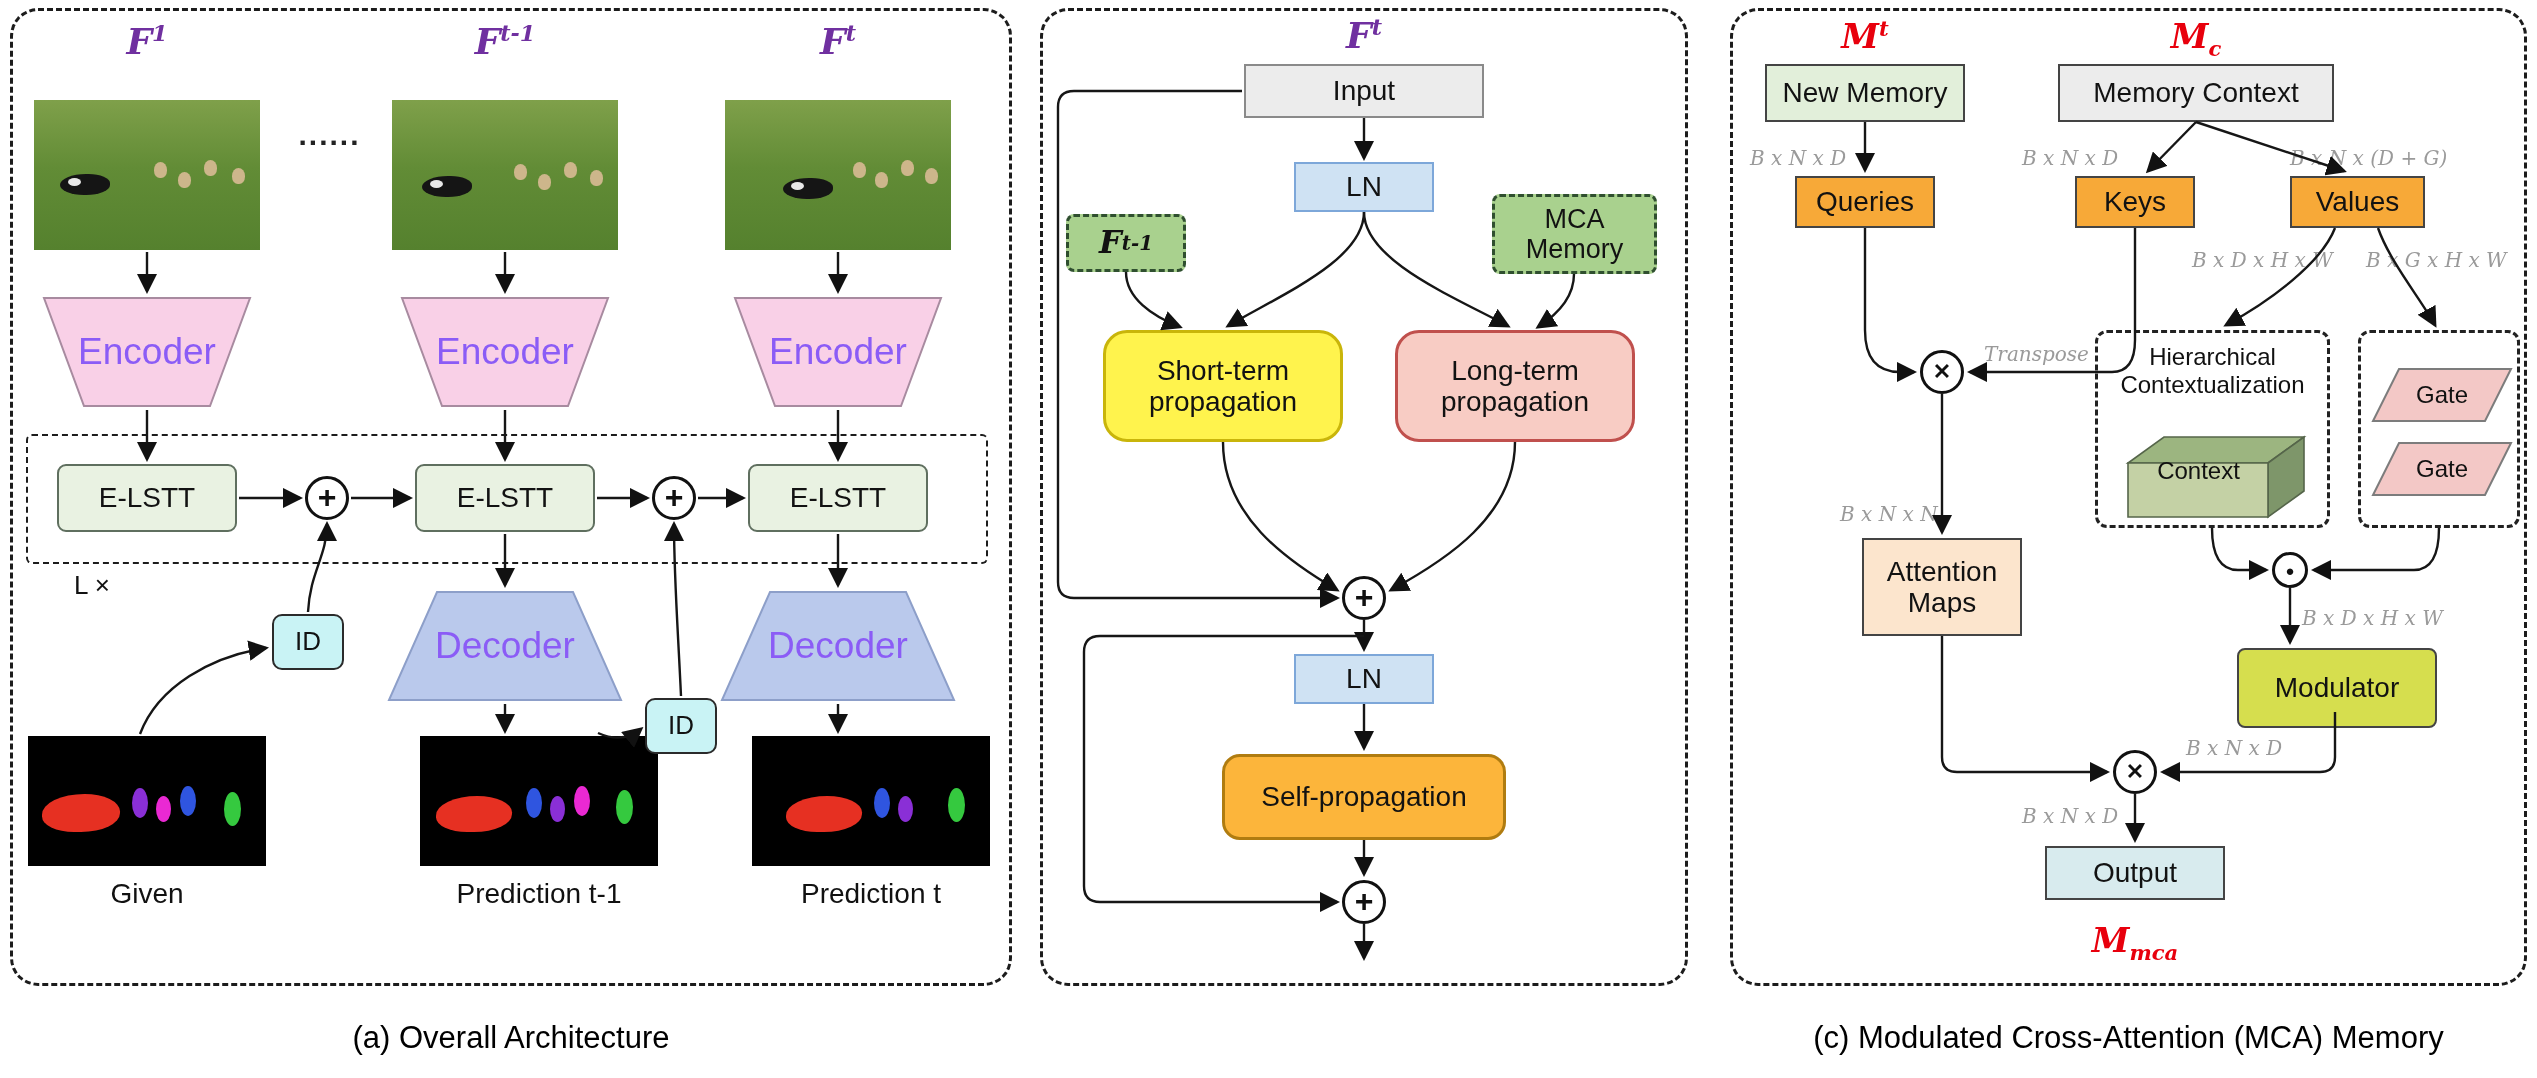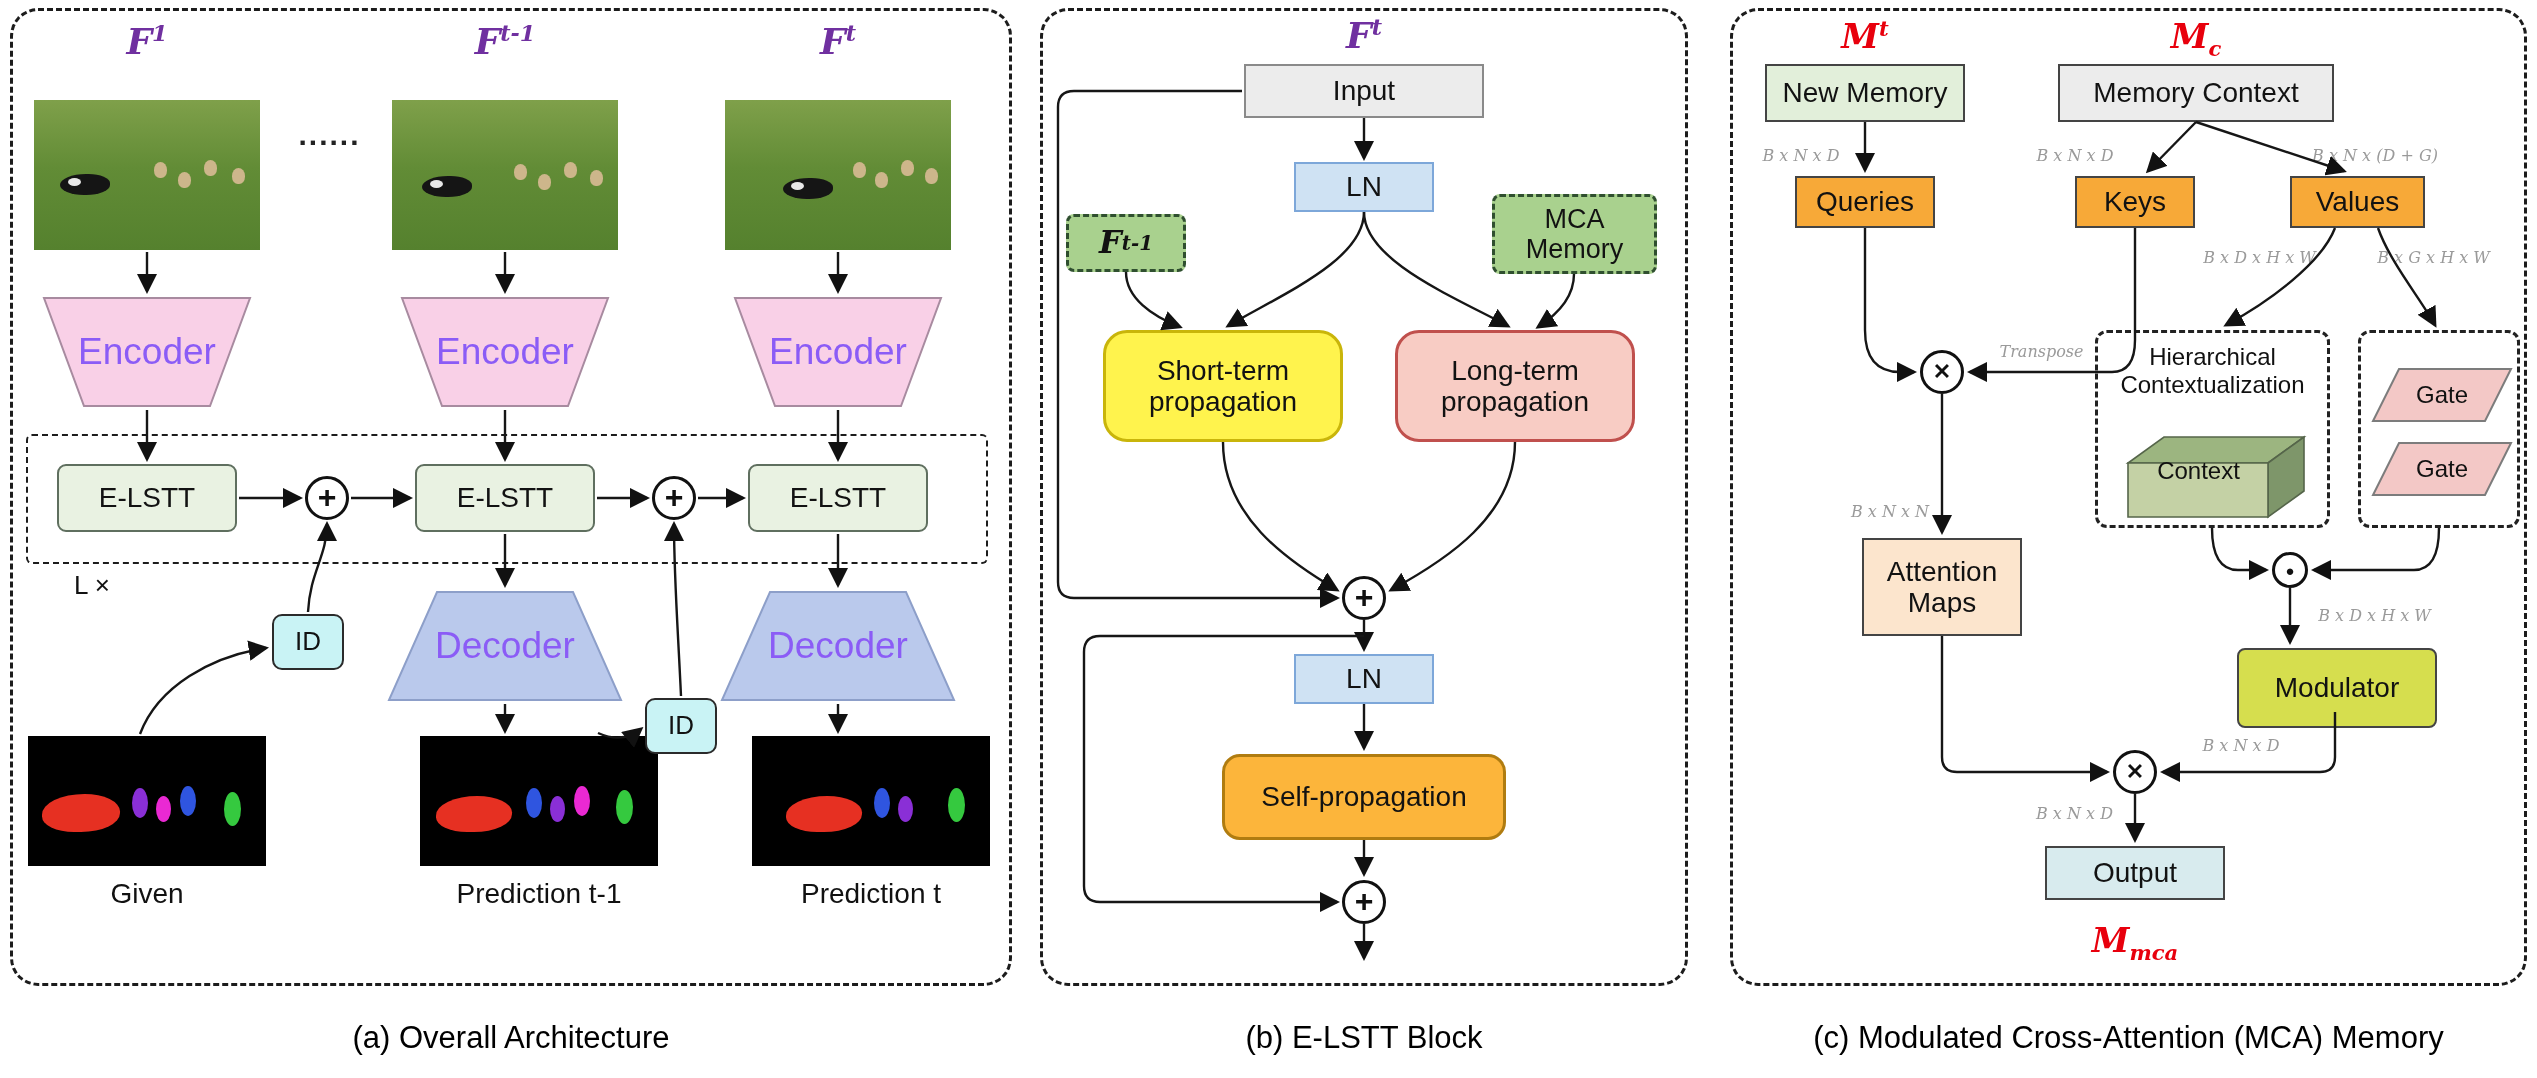--- a/index.html
+++ b/index.html
@@ -25,21 +25,21 @@
   .modul   { background:#d6de4e; border:2px solid #444; border-radius:8px; }
   .outbox  { background:#d8ebee; border:2px solid #444; }
   .hcbox, .gatesbox { position:absolute; z-index:2; background:#fff; border:3px dashed #222; border-radius:12px; }
   .hc-title { width:100%; text-align:center; font-size:24px; line-height:1.15; padding-top:10px; color:#111; }
   .opcircle { position:absolute; z-index:4; border-radius:50%; background:#fff; border:3px solid #111;
               display:flex; align-items:center; justify-content:center; font-weight:bold; color:#111; }
   .sum { font-size:32px; line-height:1; padding-bottom:3px; }
   .mul { font-size:22px; line-height:1; }
   .had { font-size:15px; line-height:1; }
   .dim { position:absolute; z-index:2; font-family:"DejaVu Serif", serif; font-style:italic;
-         color:#9a9a9a; font-size:16px; white-space:nowrap; text-align:center; }
+         color:#9a9a9a; font-size:20px; white-space:nowrap; text-align:left; }
   .mathlabel { position:absolute; z-index:2; font-family:"DejaVu Serif", serif; font-style:italic;
                font-weight:bold; text-align:center; font-size:36px; }
   .mathlabel sup, .mathlabel sub { font-size:62%; }
   .purple { color:#7030a0; } .redm { color:#e8000d; }
   .caption { position:absolute; z-index:2; text-align:center; font-size:31px; color:#000; }
   .plainlabel { position:absolute; z-index:2; text-align:center; font-size:28px; color:#111; }
   .ellipsis { position:absolute; z-index:2; font-size:30px; font-weight:bold; letter-spacing:2px; color:#222; }
   .trap { position:absolute; z-index:2; }
   .trap svg { position:absolute; left:0; top:0; }
   .trap span { position:absolute; inset:0; display:flex; align-items:center; justify-content:center; font-size:37px; color:#8b5cf6; }
@@ -237,21 +237,20 @@
   <div class="box dgreen" style="left:1492px;top:194px;width:165px;height:80px;font-size:27px">MCA Memory</div>
 
   <div class="box yellowr" style="left:1103px;top:330px;width:240px;height:112px">Short-term propagation</div>
   <div class="box salmonr" style="left:1395px;top:330px;width:240px;height:112px">Long-term propagation</div>
 
   <div class="opcircle sum" style="left:1342px;top:576px;width:44px;height:44px">+</div>
   <div class="box lnbox" style="left:1294px;top:654px;width:140px;height:50px">LN</div>
   <div class="box oranger" style="left:1222px;top:754px;width:284px;height:86px">Self-propagation</div>
   <div class="opcircle sum" style="left:1342px;top:880px;width:44px;height:44px">+</div>
 
-  <div class="caption" style="left:1040px;top:1020px;width:648px">(b) E-LSTT Block</div>
 
   <div class="panel-border" style="left:1730px;top:8px;width:797px;height:978px"></div>
 
   <div class="mathlabel redm" style="left:1815px;top:16px;width:100px;font-size:34px"><span>M</span><sup>t</sup></div>
   <div class="mathlabel redm" style="left:2146px;top:16px;width:100px;font-size:34px"><span>M</span><sub>c</sub></div>
 
   <div class="box lgreen" style="left:1765px;top:64px;width:200px;height:58px">New Memory</div>
   <div class="box graybox" style="left:2058px;top:64px;width:276px;height:58px;border-color:#444">Memory Context</div>
 
   <div class="dim" style="left:1750px;top:146px;width:102px">B x N x D</div>

